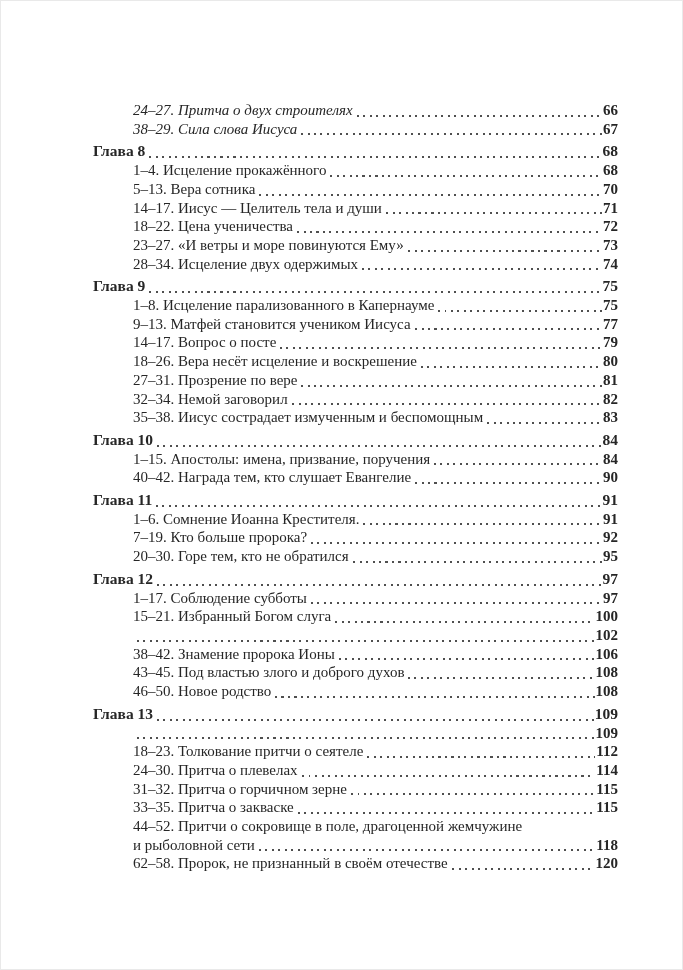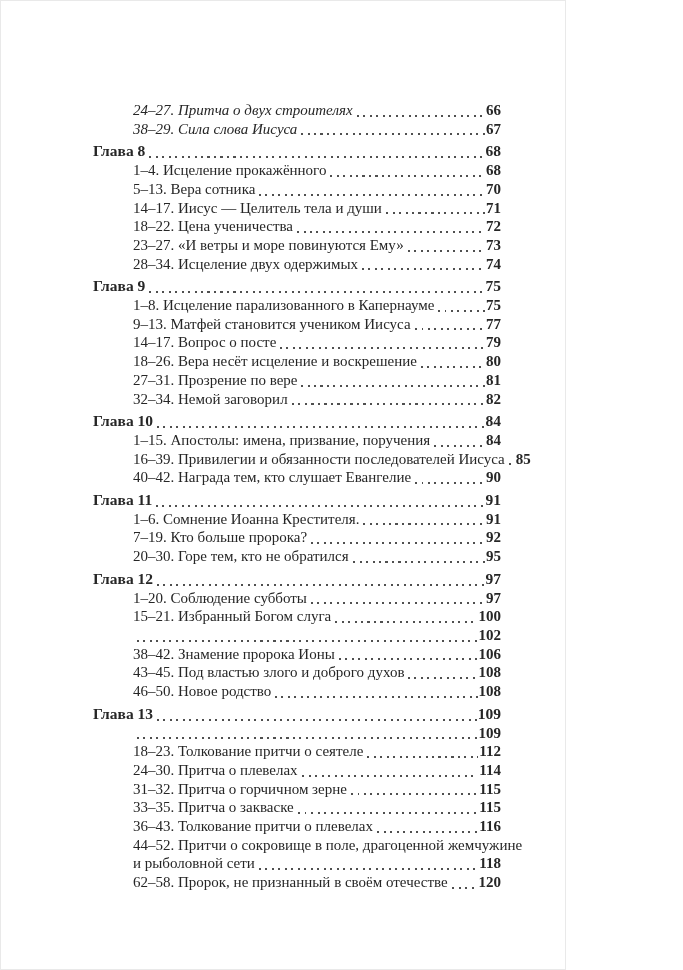--- a/index.html
+++ b/index.html
@@ -2,21 +2,21 @@
 <html><head>
 <meta charset="utf-8">
 <style>
   html, body {
     margin: 0;
     padding: 0;
     background: #ffffff;
   }
   .sheet {
     box-sizing: border-box;
-    width: 566px;
+    width: 683px;
     height: 970px;
     background: #ffffff;
     border: 1px solid #e9e9e9;
     padding: 100px 64px 0 92px;
     font-family: "Liberation Serif", "DejaVu Serif", serif;
     color: #262626;
     overflow: hidden;
   }
   .toc {
     width: 100%;
@@ -132,36 +132,36 @@
       <div class="row entry">
     <span class="label">27–31. Прозрение по вере</span>
     <span class="leader"></span>
     <span class="page-num">81</span>
   </div>
       <div class="row entry">
     <span class="label">32–34. Немой заговорил</span>
     <span class="leader"></span>
     <span class="page-num">82</span>
   </div>
+      <div class="row entry">
+    <span class="label">35–38. Иисус сострадает измученным и беспомощным</span>
+    <span class="leader"></span>
+    <span class="page-num">83</span>
+  </div>
       <div class="row chapter">
     <span class="label">Глава 10</span>
     <span class="leader"></span>
     <span class="page-num">84</span>
   </div>
       <div class="row entry">
     <span class="label">1–15. Апостолы: имена, призвание, поручения</span>
     <span class="leader"></span>
     <span class="page-num">84</span>
   </div>
       <div class="row entry">
-    <span class="label">16–39. Привилегии и обязанности последователей Иисуса</span>
-    <span class="leader"></span>
-    <span class="page-num">85</span>
-  </div>
-      <div class="row entry">
     <span class="label">40–42. Награда тем, кто слушает Евангелие</span>
     <span class="leader"></span>
     <span class="page-num">90</span>
   </div>
       <div class="row chapter">
     <span class="label">Глава 11</span>
     <span class="leader"></span>
     <span class="page-num">91</span>
   </div>
       <div class="row entry">
@@ -178,21 +178,21 @@
     <span class="label">20–30. Горе тем, кто не обратился</span>
     <span class="leader"></span>
     <span class="page-num">95</span>
   </div>
       <div class="row chapter">
     <span class="label">Глава 12</span>
     <span class="leader"></span>
     <span class="page-num">97</span>
   </div>
       <div class="row entry">
-    <span class="label">1–20. Соблюдение субботы</span>
+    <span class="label">1–17. Соблюдение субботы</span>
     <span class="leader"></span>
     <span class="page-num">97</span>
   </div>
       <div class="row entry">
     <span class="label">15–21. Избранный Богом слуга</span>
     <span class="leader"></span>
     <span class="page-num">100</span>
   </div>
       <div class="row entry">
     <span class="leader"></span>
@@ -234,25 +234,20 @@
   </div>
       <div class="row entry">
     <span class="label">31–32. Притча о горчичном зерне</span>
     <span class="leader"></span>
     <span class="page-num">115</span>
   </div>
       <div class="row entry">
     <span class="label">33–35. Притча о закваске</span>
     <span class="leader"></span>
     <span class="page-num">115</span>
-  </div>
-      <div class="row entry">
-    <span class="label">36–43. Толкование притчи о плевелах</span>
-    <span class="leader"></span>
-    <span class="page-num">116</span>
   </div>
       <div class="row entry noleader">
     <span class="label">44–52. Притчи о сокровище в поле, драгоценной жемчужине</span>
 
   </div>
       <div class="row entry">
     <span class="label">и рыболовной сети</span>
     <span class="leader"></span>
     <span class="page-num">118</span>
   </div>

